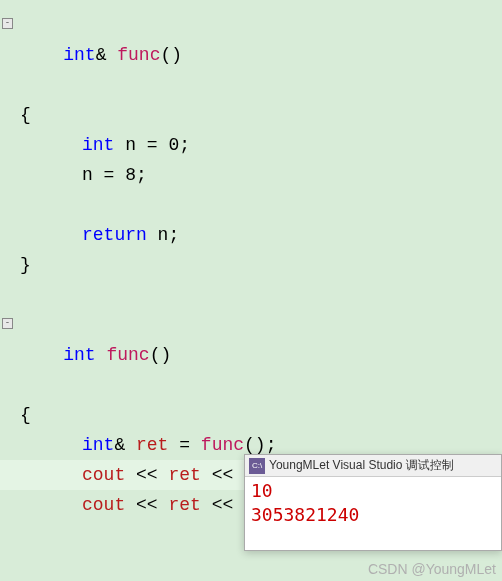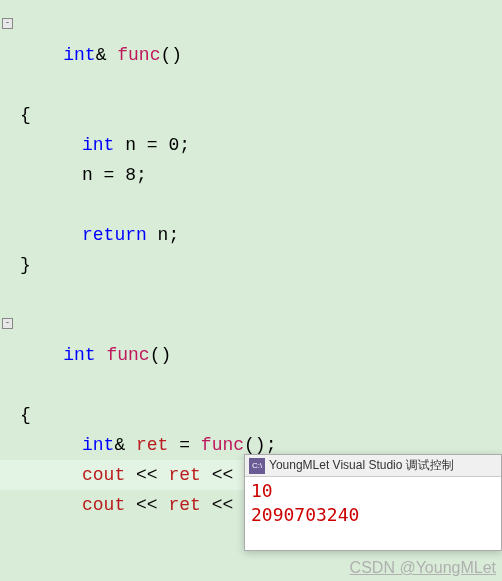--- a/index.html
+++ b/index.html
@@ -85,23 +85,22 @@
       font-family: 'NSimSun', 'SimSun', Consolas, monospace;
       font-size: 18px;
       line-height: 24px;
       color: #cc0000;
     }
     .watermark {
       position: absolute;
       bottom: 4px;
       right: 6px;
       font-family: 'Segoe UI', sans-serif;
-      font-size: 16px;
+      font-size: 14px;
       color: #b0b0b0;
-      text-decoration: underline;
     }
   </style>
 </head>
 <body>
 
 <div class="editor">
   <div class="line">
     <span class="fold-icon">-</span><span class="kw">int</span><span class="op">&amp;</span><span> </span><span class="fn">func</span><span class="punct">()</span>
   </div>
   <div class="line indent1"><span class="punct">{</span></div>
@@ -123,17 +122,17 @@
 
 </div>
 
 <div class="console-window">
   <div class="console-titlebar">
     <span class="console-icon">C:\</span>
     <span>YoungMLet Visual Studio 调试控制</span>
   </div>
   <div class="console-body">
     <div>10</div>
-    <div>2090703240</div>
+    <div>3053821240</div>
   </div>
 </div>
 
 <div class="watermark">CSDN @YoungMLet</div>
 
 </body></html>

